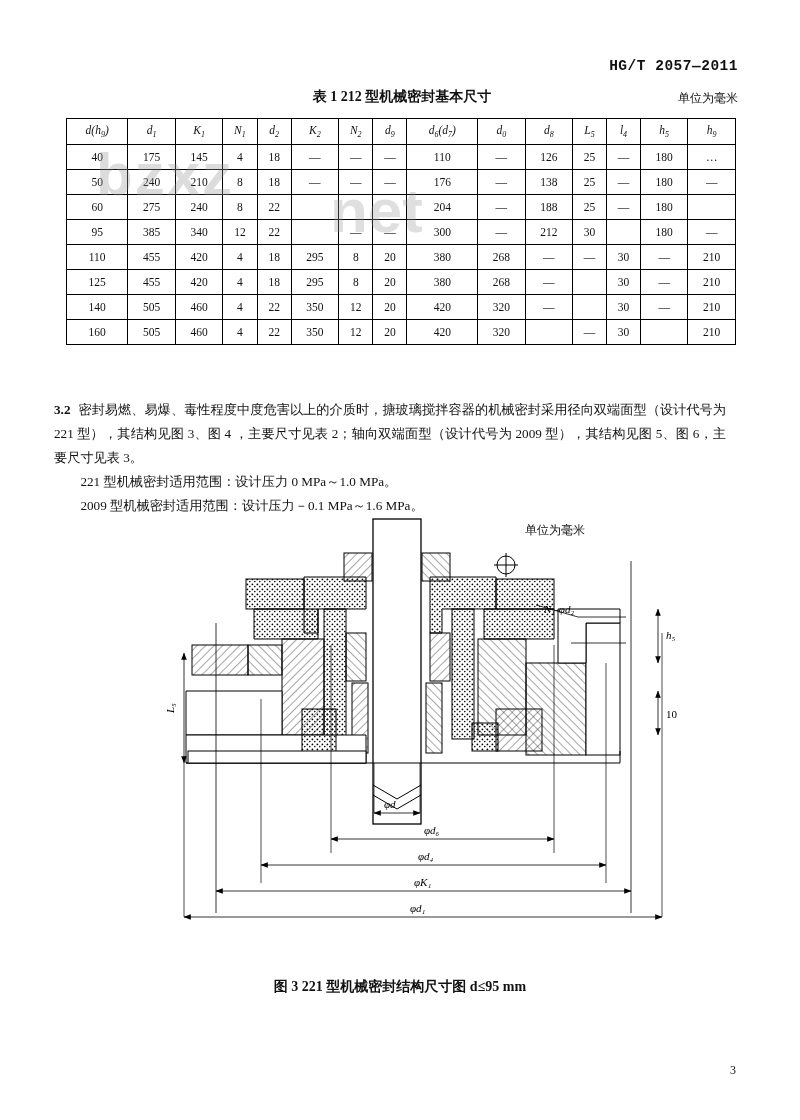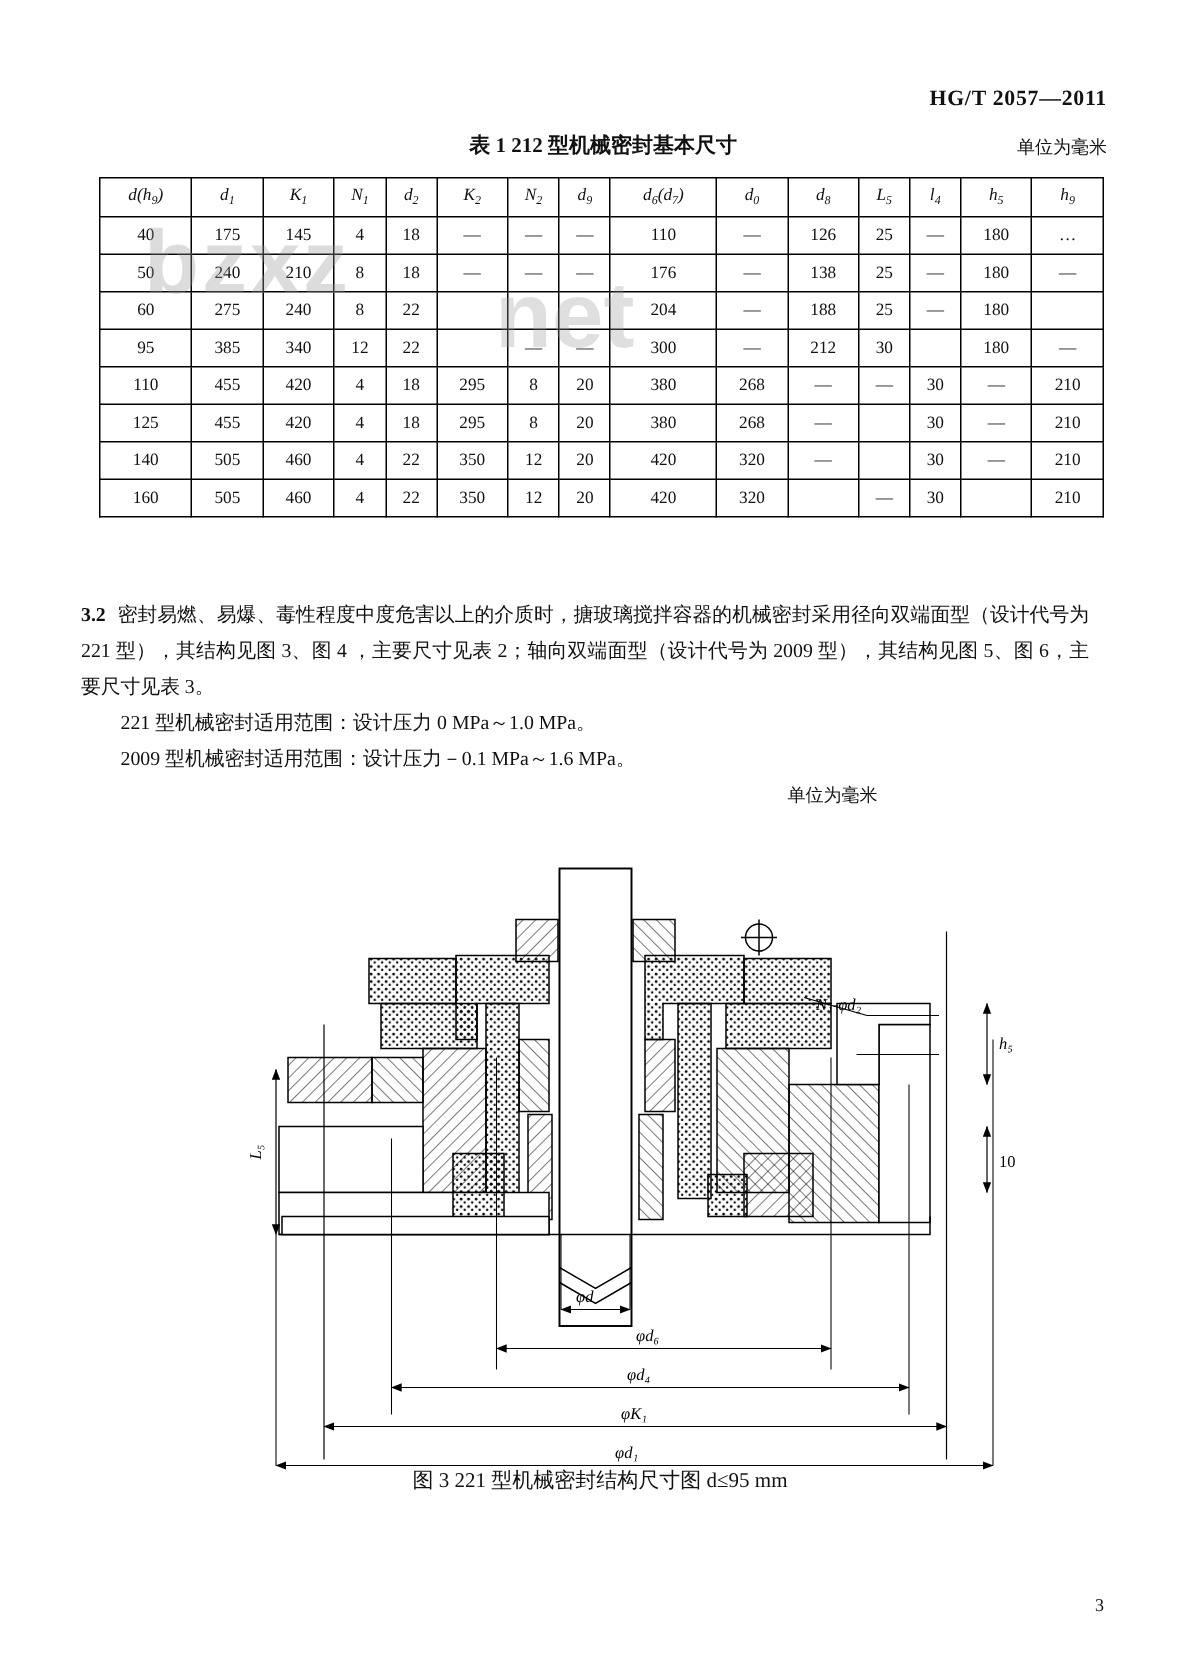--- a/index.html
+++ b/index.html
@@ -17,21 +17,21 @@
     width: 800px; height: 1120px;
     padding: 0;
   }
   
   .header {
     position: absolute;
     top: 58px; right: 62px;
     font-size: 14.5px;
     font-weight: bold;
     letter-spacing: .5px;
-    font-family: Liberation Serif, serif;
+    font-family: Liberation Mono, monospace;
   }
   
   .table-title-row {
     position: absolute;
     top: 88px; left: 66px; right: 62px;
     height: 20px;
   }
   .table-title {
     position: absolute;
     left: 50%;
@@ -110,29 +110,29 @@
   .para-indent { text-indent: 2em; }
   .clause-no { font-weight: bold; margin-right: .6em; }
   
   .fig-unit {
     position: absolute;
     top: 522px; left: 525px;
     font-size: 12px;
   }
   .figure-area {
     position: absolute;
-    top: 573px; left: 66px;
+    top: 513px; left: 66px;
     width: 672px; height: 425px;
   }
   .fig-caption {
     position: absolute;
     top: 978px; left: 0; width: 800px;
     text-align: center;
     font-size: 14px;
-    font-weight: normal;
+    font-weight: bold;
   }
   .page-num {
     position: absolute;
     bottom: 42px; right: 64px;
     font-size: 12px;
   }
   svg { display:block; }
   text { font-family: "Liberation Serif", serif; }
 </style>
 </head>

